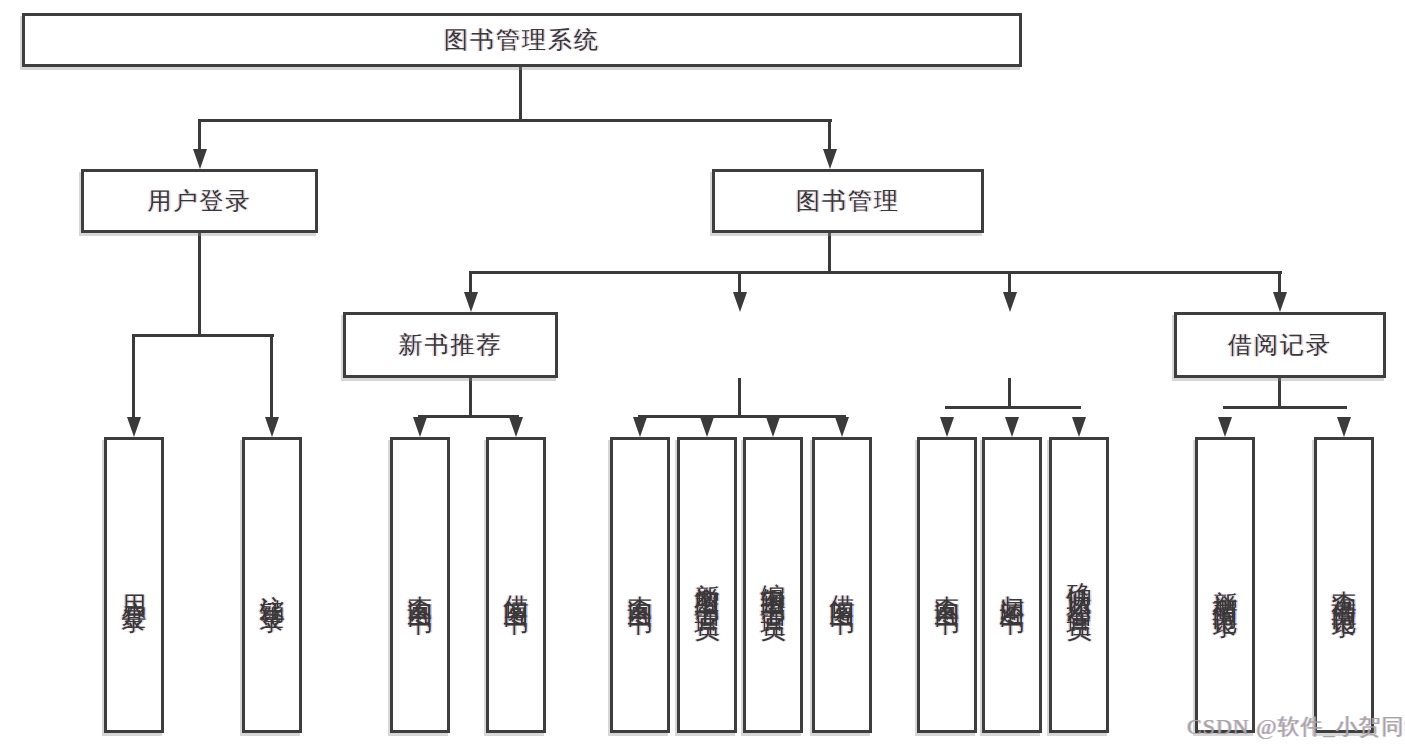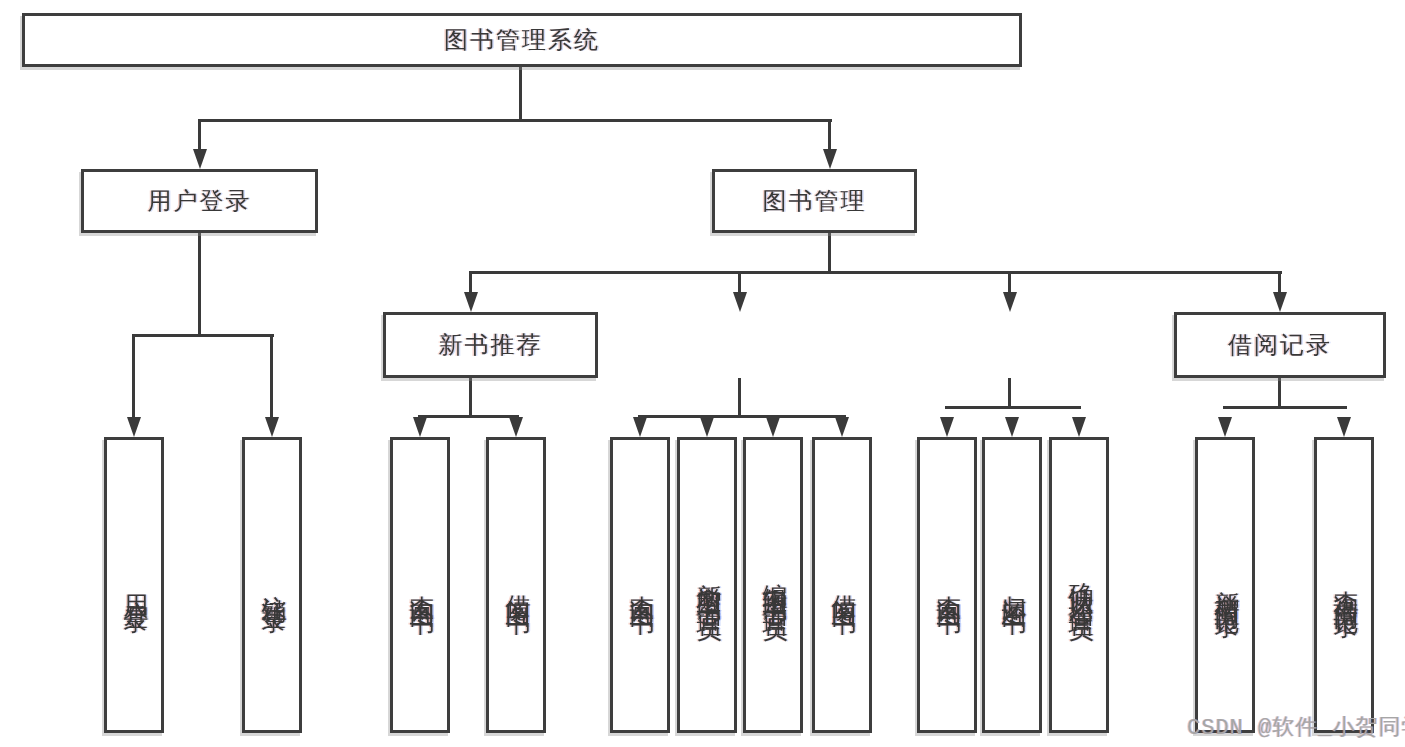--- a/index.html
+++ b/index.html
@@ -2,21 +2,21 @@
 <html><head>
 <meta charset="utf-8">
 <style>
   html, body { margin: 0; padding: 0; background: #ffffff; }
   #canvas {
     position: relative;
     width: 1405px;
     height: 747px;
     background: #ffffff;
     overflow: hidden;
-    font-family: Liberation Mono, monospace;
+    font-family: Liberation Serif, serif;
   }
   .node {
     position: absolute;
     box-sizing: border-box;
     background: #ffffff;
     border: 3px solid #3e3e3e;
     box-shadow: -2px 3px 0 rgba(140,140,140,0.35);
     display: flex;
     align-items: center;
     justify-content: center;
@@ -63,23 +63,23 @@
   }
 </style>
 </head>
 <body>
 
 <div id="canvas">
 
   <div class="node h" style="left:22px; top:13px; width:1000px; height:54px">图书管理系统</div>
 
   <div class="node h" style="left:81px; top:169px; width:237px; height:64px">用户登录</div>
-  <div class="node h" style="left:712px; top:169px; width:205px; height:64px">图书管理</div>
+  <div class="node h" style="left:712px; top:169px; width:272px; height:64px">图书管理</div>
 
-  <div class="node h" style="left:383px; top:312px; width:215px; height:66px">新书推荐</div>
+  <div class="node h" style="left:343px; top:312px; width:215px; height:66px">新书推荐</div>
   <div class="node h" style="left:1174px; top:312px; width:212px; height:66px">借阅记录</div>
 
   <div class="node v" style="left:104px; top:437px; width:60px; height:296px">用户登录</div>
   <div class="node v" style="left:242px; top:437px; width:60px; height:296px">注销登录</div>
   <div class="node v" style="left:390px; top:437px; width:60px; height:296px">查询图书</div>
   <div class="node v" style="left:486px; top:437px; width:60px; height:296px">借阅图书</div>
   <div class="node v" style="left:610px; top:437px; width:60px; height:296px">查询图书</div>
   <div class="node v" style="left:677px; top:437px; width:60px; height:296px">新增图书（管理员）</div>
   <div class="node v" style="left:743px; top:437px; width:60px; height:296px">编辑图书（管理员）</div>
   <div class="node v" style="left:812px; top:437px; width:60px; height:296px">借阅图书</div>

